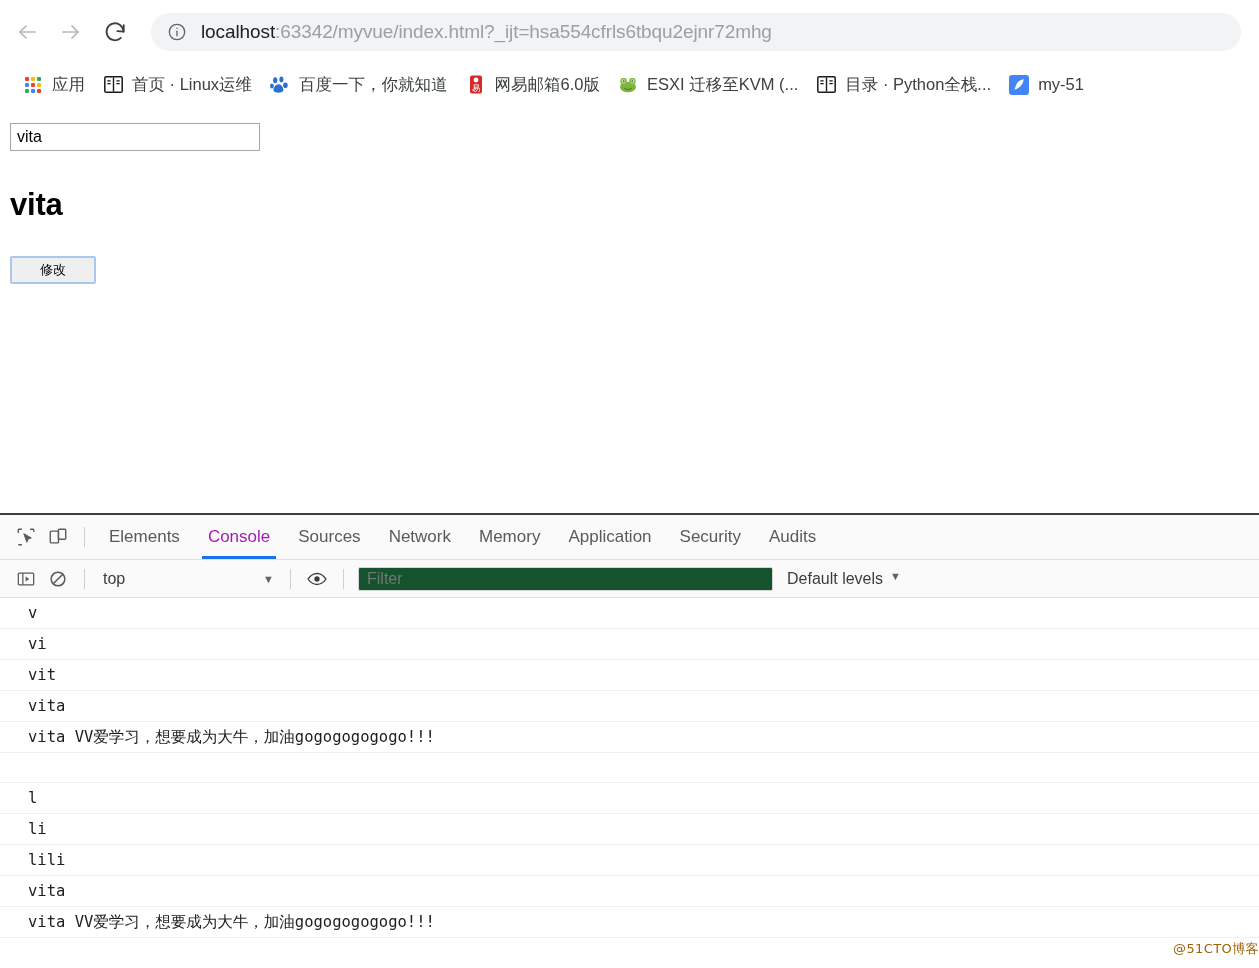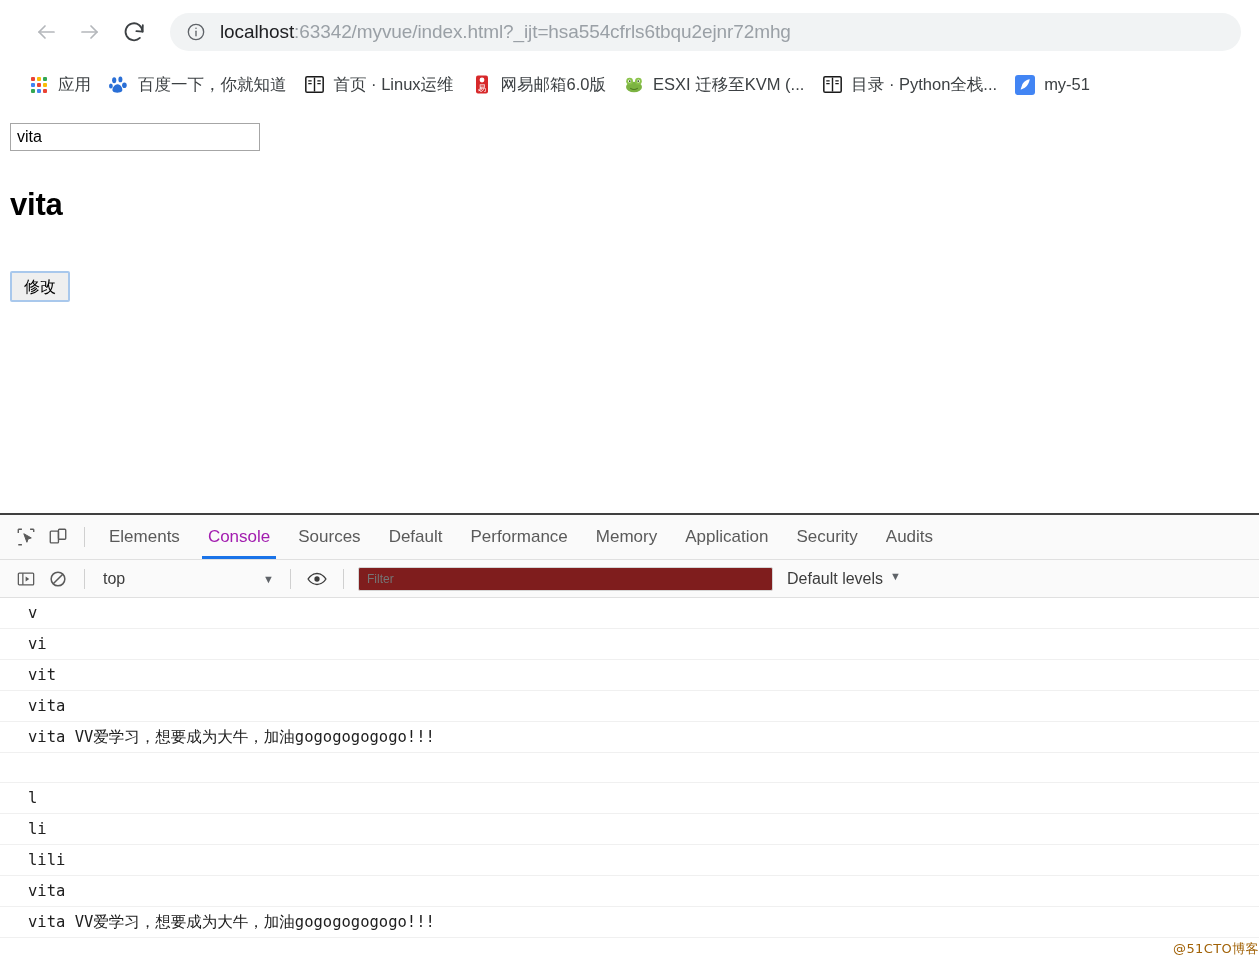--- a/index.html
+++ b/index.html
@@ -18,21 +18,21 @@
   
   .browser-chrome {
     background: #ffffff;
     height: 105px;
     position: relative;
   }
   .toolbar-row {
     display: flex;
     align-items: center;
     height: 64px;
-    padding: 0 0 0 24px;
+    padding: 0 0 0 5px;
     box-sizing: border-box;
   }
   .nav-btn {
     width: 44px;
     height: 44px;
     display: flex;
     align-items: center;
     justify-content: center;
     border-radius: 50%;
     flex: none;
@@ -59,21 +59,21 @@
     white-space: nowrap;
     overflow: hidden;
   }
   .url-host { color: #202124; }
 
   
   .bookmarks-bar {
     display: flex;
     align-items: center;
     height: 41px;
-    padding-left: 20px;
+    padding-left: 14px;
     overflow: hidden;
     white-space: nowrap;
     text-align: right;
   }
   .bookmark {
     display: flex;
     align-items: center;
     height: 30px;
     padding: 0 9px;
     border-radius: 4px;
@@ -122,24 +122,24 @@
   }
   .vue-heading {
     font-size: 31px;
     font-weight: bold;
     color: #000;
     margin: 38px 0 0 0;
     line-height: 1;
     letter-spacing: -0.2px;
   }
   .vue-button {
-    margin-top: 51px;
-    font-size: 16px;
+    margin-top: 36px;
+    font-size: 13px;
     font-family: "Liberation Sans", sans-serif;
-    padding: 4px 12px;
+    padding: 4px 28px;
     background: #efefef;
     border: 2px solid #a9c8ec;
     border-radius: 2px;
     color: #000;
     line-height: 1.2;
     display: block;
   }
 
   
   .devtools {
@@ -206,24 +206,24 @@
     align-items:center;
     justify-content: space-between;
     box-sizing: border-box;
     padding-right: 6px;
     gap: 16px;
   }
   .caret { font-size: 11px; color:#5f6368; }
   .dt-filter-input {
     width: 415px;
     height: 24px;
-    background: #7f1d1d;
+    background: #14532d;
     border: 1px solid #d5d5d5;
     border-radius: 2px;
-    font-size: 12px;
+    font-size: 16px;
     color: #9a9a9a;
     padding: 0 8px;
     box-sizing: border-box;
     font-family: "Liberation Sans", sans-serif;
     line-height: 22px;
     margin-left: 4px;
   }
   .dt-levels {
     font-size: 16px;
     color: #3c3c3c;
@@ -321,40 +321,40 @@
           <i style="background:#34a853"></i>
             <i style="background:#4285f4"></i>
             <i style="background:#ea4335"></i>
         </span>
       </span>
       <span class="bm-label">应用</span>
     </div>
 
     <div class="bookmark">
       <span class="bm-icon">
+        <svg width="19" height="17" viewBox="0 0 20 18">
+          <rect x="0.8" y="0.8" width="18.4" height="16.4" rx="1.4" fill="none" stroke="#1a1a1a" stroke-width="1.6"></rect>
+          <line x1="10" y1="1.6" x2="10" y2="16.4" stroke="#1a1a1a" stroke-width="1.5"></line>
+          <path d="M3.4 5.2h3.6M3.4 8h3.6M13 5.2h3.6M13 8h3.6" stroke="#1a1a1a" stroke-width="1.3"></path>
+        </svg>
+      </span>
+      <span class="bm-label">首页 · Linux运维</span>
+    </div>
+
+    <div class="bookmark">
+      <span class="bm-icon">
         <svg width="20" height="18" viewBox="0 0 20 18">
           <ellipse cx="5.2" cy="4.3" rx="2.1" ry="3" fill="#2a6fd6"></ellipse>
           <ellipse cx="11.4" cy="3.4" rx="2" ry="2.9" fill="#2a6fd6"></ellipse>
           <ellipse cx="1.9" cy="10" rx="1.9" ry="2.6" fill="#2a6fd6"></ellipse>
           <ellipse cx="15.4" cy="9.2" rx="2.3" ry="2.8" fill="#2a6fd6"></ellipse>
           <path d="M8.6 8.2c3.2 0 5.4 4.4 4.6 6.6 -0.6 1.7 -3.2 1.9 -4.9 1.9 -1.8 0 -4.2 -0.2 -4.7 -1.9 -0.7 -2.3 1.7 -6.6 5 -6.6z" fill="#2a6fd6"></path>
         </svg>
       </span>
       <span class="bm-label">百度一下，你就知道</span>
-    </div>
-
-    <div class="bookmark">
-      <span class="bm-icon">
-        <svg width="19" height="17" viewBox="0 0 20 18">
-          <rect x="0.8" y="0.8" width="18.4" height="16.4" rx="1.4" fill="none" stroke="#1a1a1a" stroke-width="1.6"></rect>
-          <line x1="10" y1="1.6" x2="10" y2="16.4" stroke="#1a1a1a" stroke-width="1.5"></line>
-          <path d="M3.4 5.2h3.6M3.4 8h3.6M13 5.2h3.6M13 8h3.6" stroke="#1a1a1a" stroke-width="1.3"></path>
-        </svg>
-      </span>
-      <span class="bm-label">首页 · Linux运维</span>
     </div>
 
     <div class="bookmark">
       <span class="bm-icon">
         <svg width="18" height="19" viewBox="0 0 18 19">
           <rect x="3" y="0.5" width="12" height="18" rx="2" fill="#d7282a"></rect>
           <circle cx="9" cy="5" r="2.4" fill="#ffffff"></circle>
           <text x="9" y="15.6" font-size="8.2" fill="#ffffff" text-anchor="middle" font-family="'DejaVu Sans', sans-serif">易</text>
         </svg>
       </span>
@@ -421,22 +421,21 @@
       <svg width="20" height="20" viewBox="0 0 22 22" fill="none" stroke="#5a5a5a" stroke-width="1.5">
         <rect x="2.5" y="4.5" width="9" height="13" rx="1"></rect>
         <rect x="11.5" y="2.5" width="8" height="11" rx="1"></rect>
       </svg>
     </div>
     <div class="dt-sep"></div>
 
     <div class="dt-tab">Elements</div>
     <div class="dt-tab active">Console</div>
     <div class="dt-tab">Sources</div>
-    <div class="dt-tab">Default</div>
-    <div class="dt-tab">Performance</div>
+    <div class="dt-tab">Network</div>
     <div class="dt-tab">Memory</div>
     <div class="dt-tab">Application</div>
     <div class="dt-tab">Security</div>
     <div class="dt-tab">Audits</div>
   </div>
 
   <div class="dt-filterbar">
     <div class="dt-icon-btn">
       <svg width="18" height="18" viewBox="0 0 20 20" fill="none" stroke="#5a5a5a" stroke-width="1.4">
         <rect x="1.5" y="3.5" width="17" height="13" rx="1"></rect>

